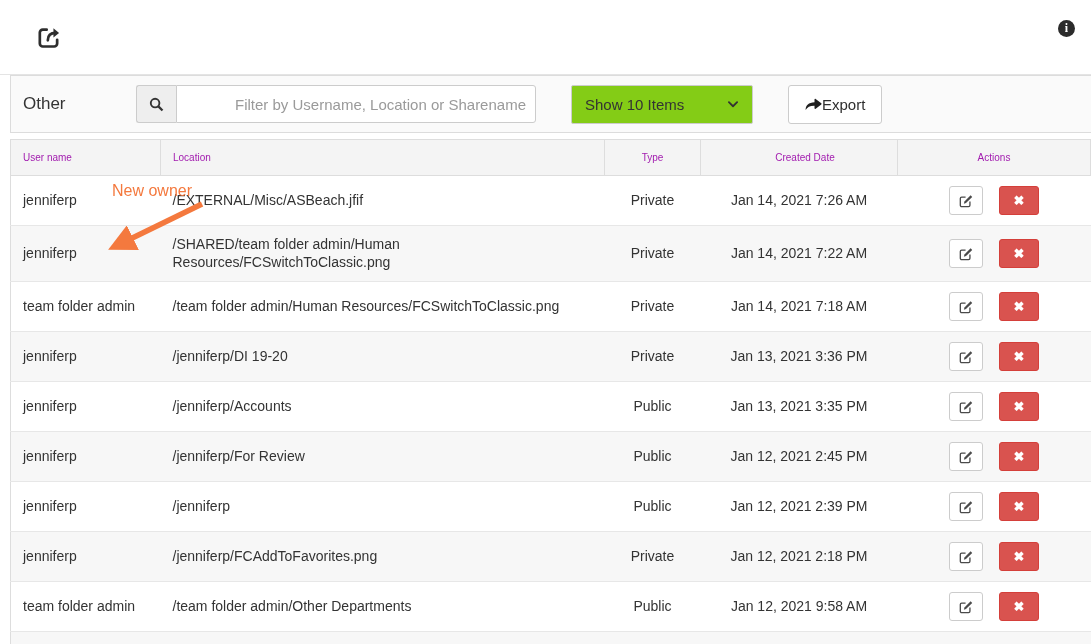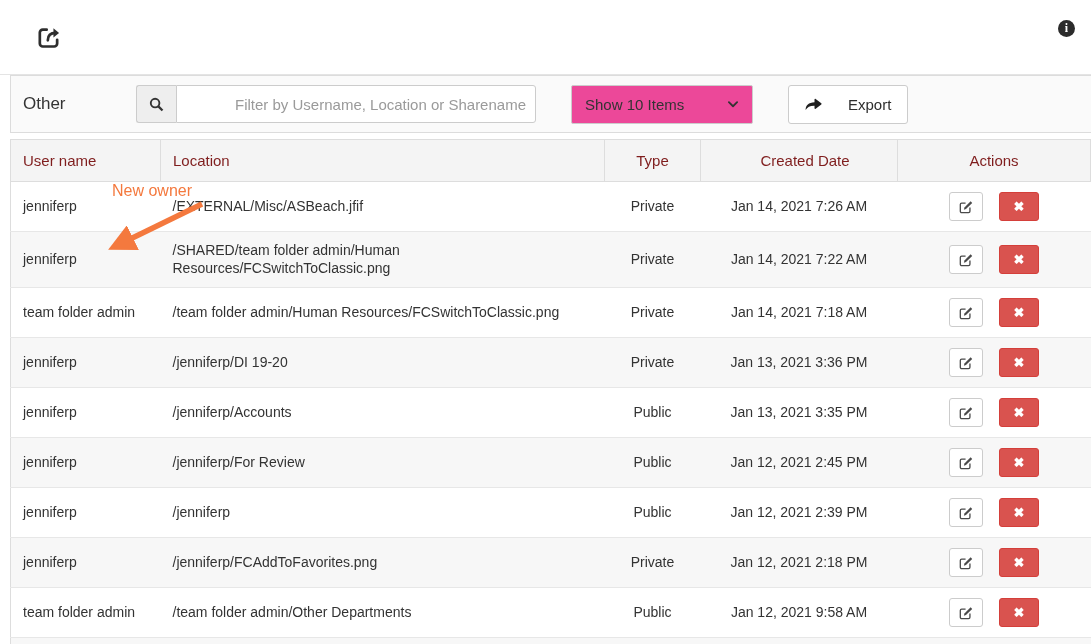--- a/index.html
+++ b/index.html
@@ -24,34 +24,34 @@
     display:flex; align-items:center; padding:0 12px; }
   .filter-label { font-size:17px; color:#333; width:113px; }
   .search-group { display:flex; height:38px; width:400px; }
   .search-addon { width:40px; background:#eee; border:1px solid #ccc; border-right:none;
     display:flex; align-items:center; justify-content:center; border-radius:3px 0 0 3px; }
   .search-addon svg { width:15px; height:15px; }
   .filter-input { flex:1; border:1px solid #ccc; border-radius:0 3px 3px 0; padding:0 9px;
     font-size:15px; color:#555; font-family:"Liberation Sans", sans-serif; outline:none;text-align:right; }
   .filter-input::placeholder { color:#9a9a9a; }
   .show-select { margin-left:35px; width:182px; height:39px; border:1px solid #ccc; border-radius:2px;
-    background:#ec4899; display:flex; align-items:center; justify-content:space-between;
+    background:#84cc16; display:flex; align-items:center; justify-content:space-between;
     padding:0 13px; font-size:15px; color:#333; cursor:pointer; }
   .show-select svg { width:12px; height:12px; }
   .export-btn { margin-left:35px; height:39px; border:1px solid #ccc; border-radius:3px; background:#fff;
-    display:flex; align-items:center; gap:26px; padding:0 16px; font-size:15px; color:#2e2e2e; cursor:pointer;
+    display:flex; align-items:center; gap:0; padding:0 16px; font-size:15px; color:#2e2e2e; cursor:pointer;
     font-family:"Liberation Sans", sans-serif; }
   .export-btn svg { width:17px; height:15px; }
 
   
   .table-wrap { margin-top:6px; }
   table { width:100%; border-collapse:collapse; font-size:14px; color:#333;
     border-left:1px solid #ddd; border-top:1px solid #ddd; table-layout:fixed; }
   thead th { background:#f4f4f4; border-right:1px solid #ddd; border-bottom:1px solid #ddd;
-    font-weight:400; font-size:15px; color:#7f1d1d; padding:12px; text-align:left; }
+    font-weight:400; font-size:10px; color:#a21caf; padding:12px; text-align:left; }
   th.c-user { width:150px; }
   th.c-loc  { width:444px; }
   th.c-type { width:96px;  text-align:center; }
   th.c-date { width:197px; text-align:center;padding-left:24px; }
   th.c-act  { text-align:center; }
   tbody td { padding:10px 12px; border-bottom:1px solid #e7e7e7; line-height:1.25; vertical-align:middle; }
   tbody tr:nth-child(even) { background:#f7f7f7; }
   td.center { text-align:center; }
   .actions-cell { text-align:center; white-space:nowrap; }
   .btn-edit { display:inline-flex; align-items:center; justify-content:center; width:34px; height:29px;

